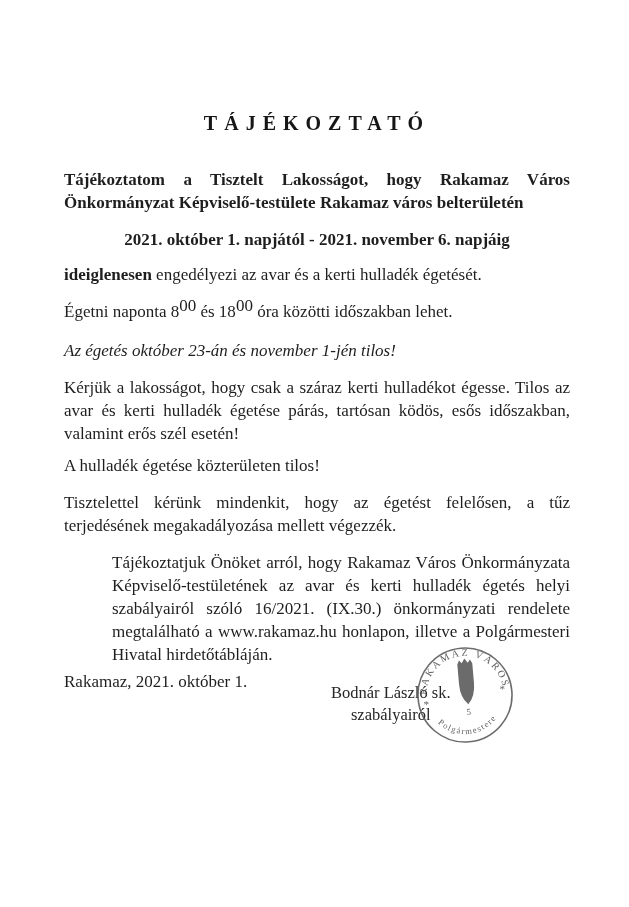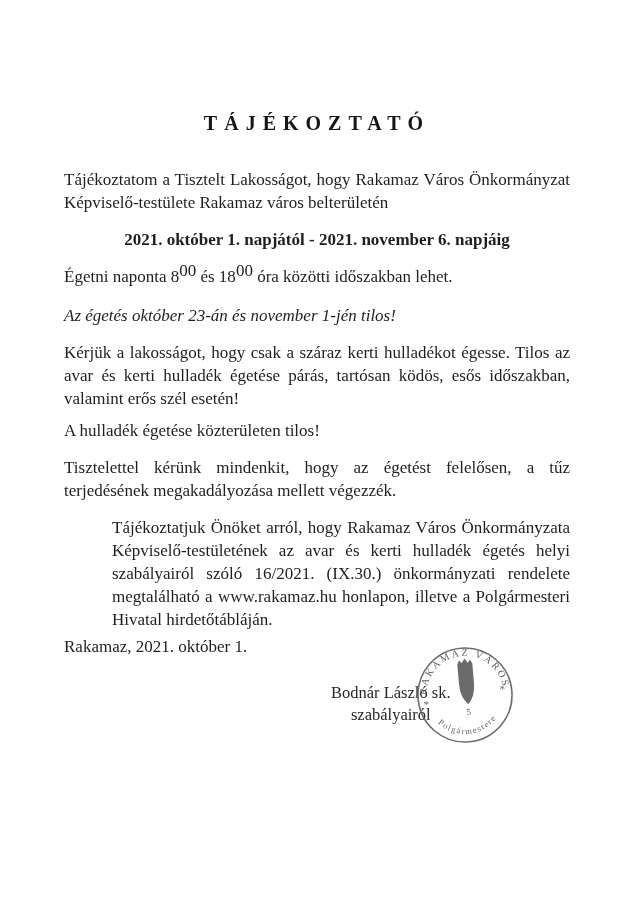--- a/index.html
+++ b/index.html
@@ -22,21 +22,21 @@
     font-size: 20px;
     line-height: 27px;
     font-weight: bold;
     letter-spacing: 7px;
     color: #161616;
   }
   p { margin: 0; }
   .just { text-align: justify; }
   .center { text-align: center; }
   .bold { font-weight: bold; }
-  p.intro          { margin-top: 31px; }
+  p.intro          { margin-top: 31px; font-weight: bold; }
   p.daterange      { margin-top: 14px; }
   p.temporary      { margin-top: 12px; }
   p.hours          { margin-top: 14px; }
   p.forbidden      { margin-top: 16px; font-style: italic; }
   p.drywaste       { margin-top: 14px; }
   p.publicarea     { margin-top: 9px;  }
   p.responsibility { margin-top: 14px; }
   p.regulation     { margin-top: 14px; margin-left: 48px; }
   p.dateline       { margin-top: 4px;  }
   sup.hrs {
@@ -75,20 +75,21 @@
 <body>
 
 <div class="page">
 
   <h1 class="doc-title"><span>TÁJÉKOZTATÓ</span></h1>
 
   <p class="intro just">Tájékoztatom a Tisztelt Lakosságot, hogy Rakamaz Város Önkormányzat Képviselő-testülete Rakamaz város belterületén</p>
 
   <p class="daterange center bold">2021. október 1. napjától - 2021. november 6. napjáig</p>
 
+  <p class="temporary"><b>ideiglenesen</b><span> engedélyezi az avar és a kerti hulladék égetését.</span></p>
 
   <p class="hours"><span>Égetni naponta 8</span><sup class="hrs">00</sup><span> és 18</span><sup class="hrs">00</sup><span> óra közötti időszakban lehet.</span></p>
 
   <p class="forbidden">Az égetés október 23-án és november 1-jén tilos!</p>
 
   <p class="drywaste just">Kérjük a lakosságot, hogy csak a száraz kerti hulladékot égesse. Tilos az avar és kerti hulladék égetése párás, tartósan ködös, esős időszakban, valamint erős szél esetén!</p>
 
   <p class="publicarea">A hulladék égetése közterületen tilos!</p>
 
   <p class="responsibility just">Tisztelettel kérünk mindenkit, hogy az égetést felelősen, a tűz terjedésének megakadályozása mellett végezzék.</p>

